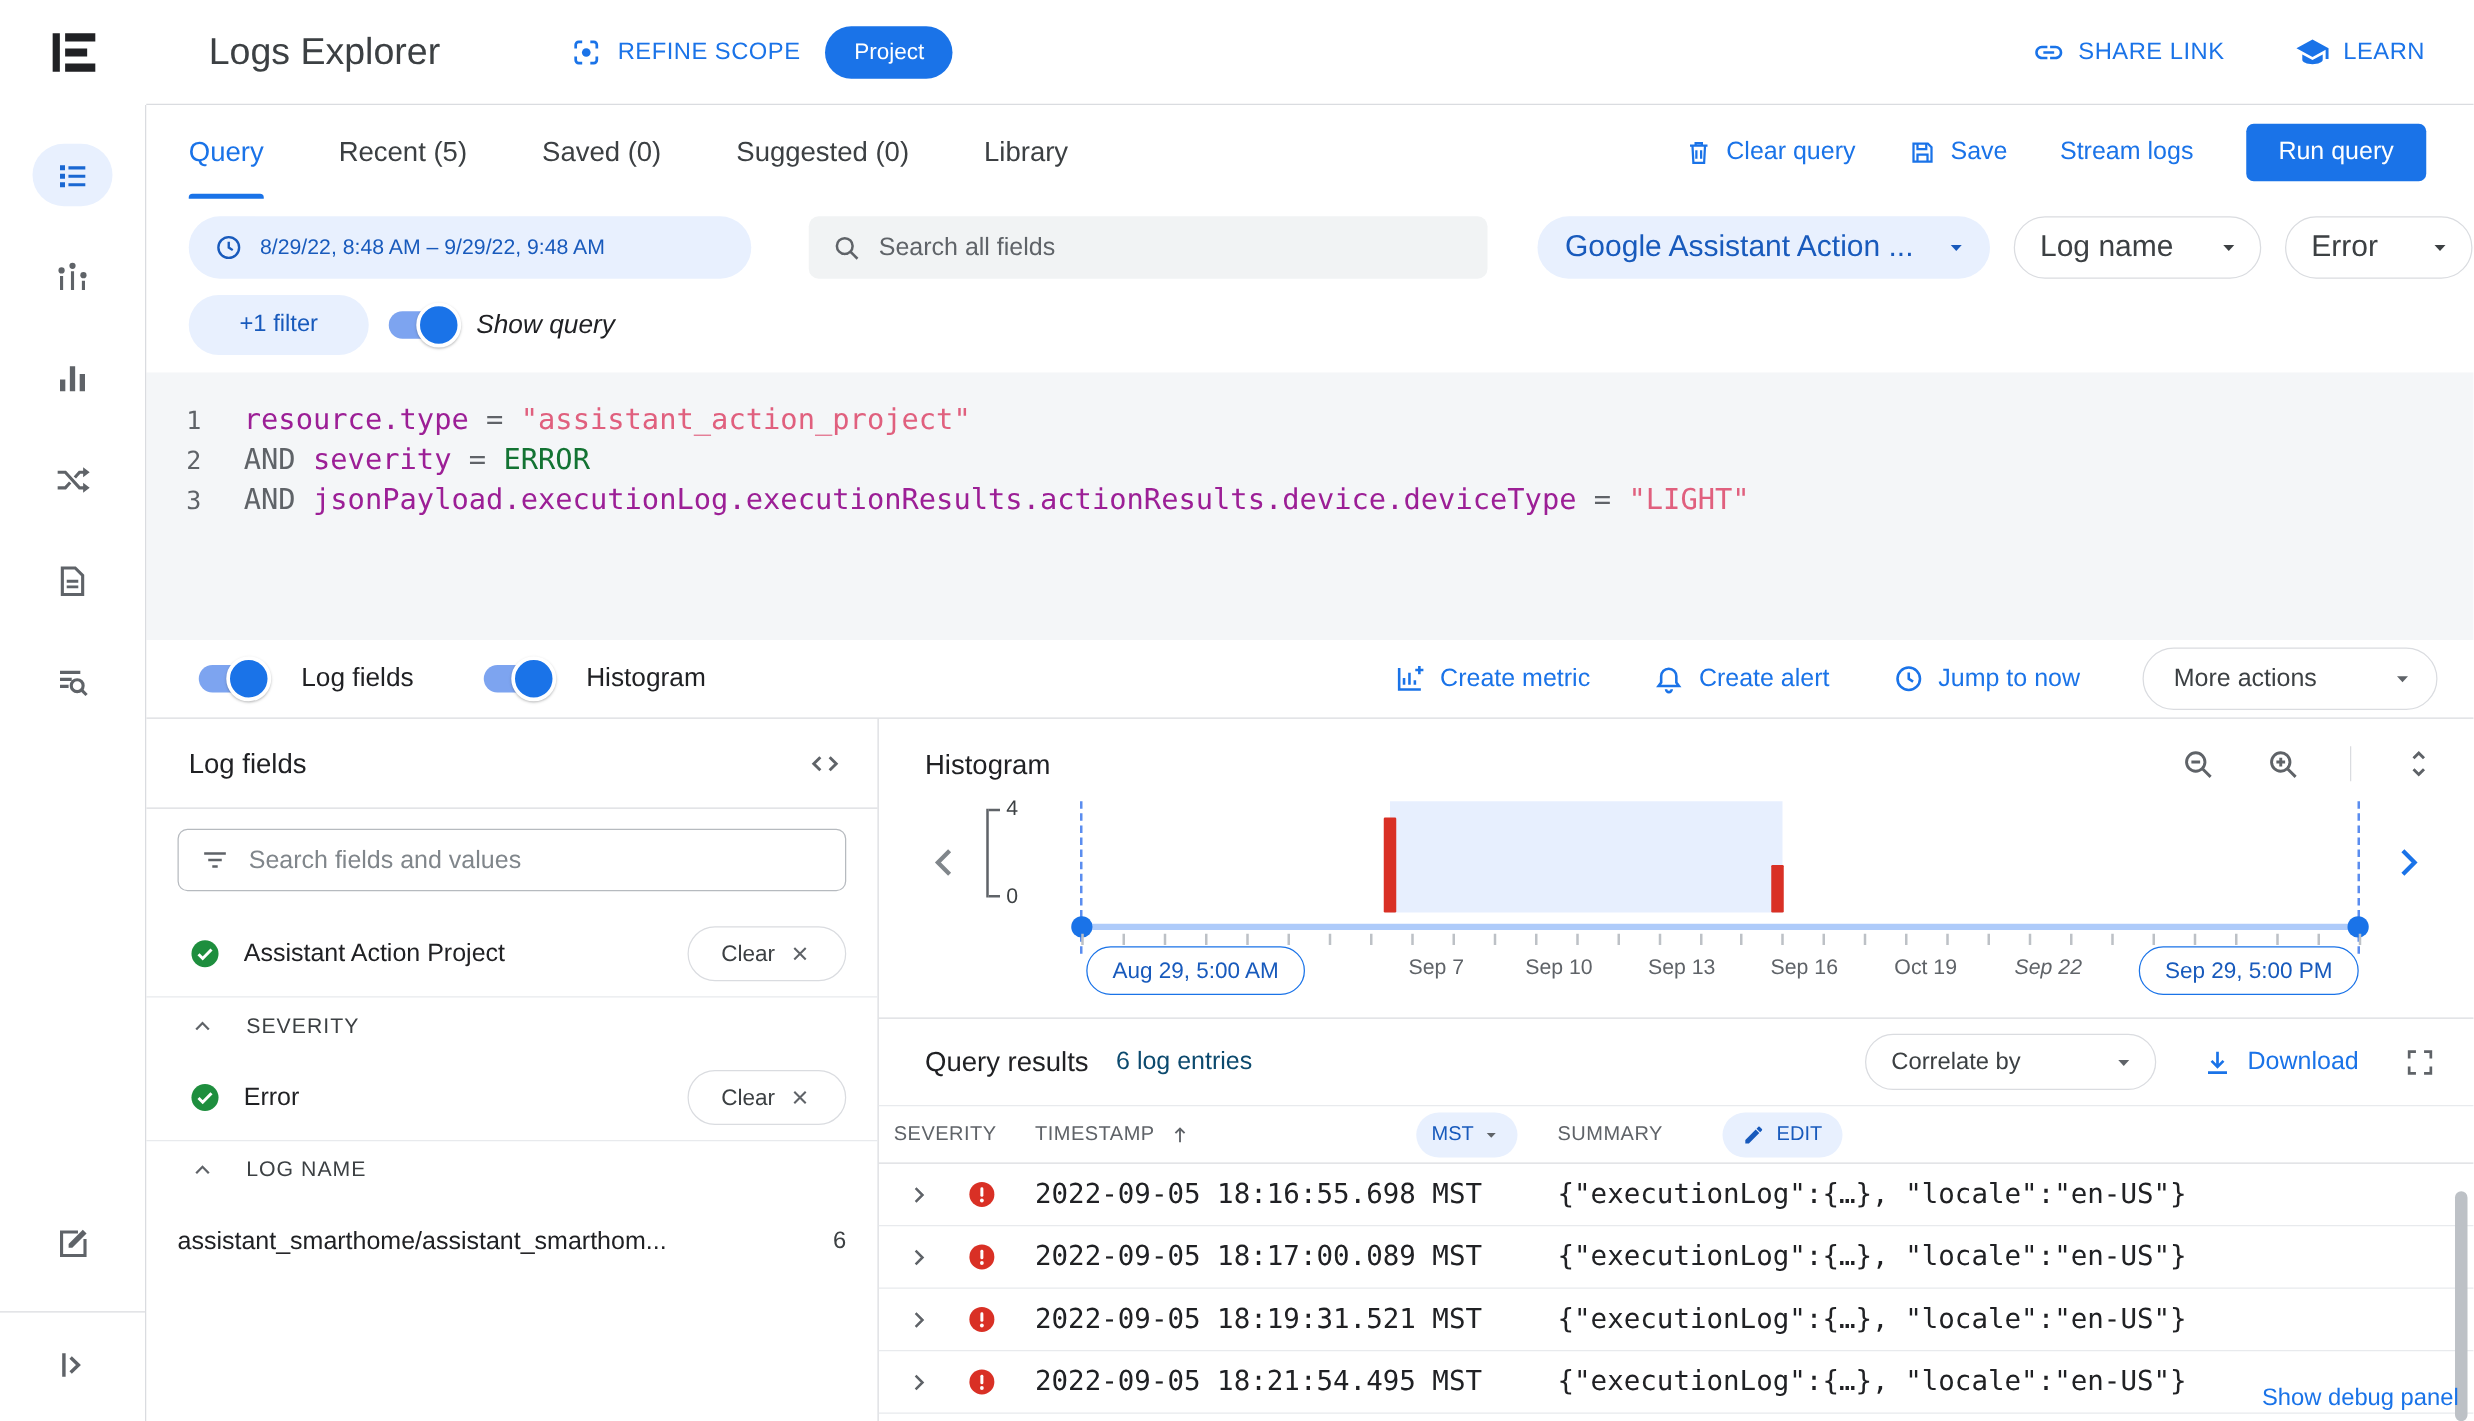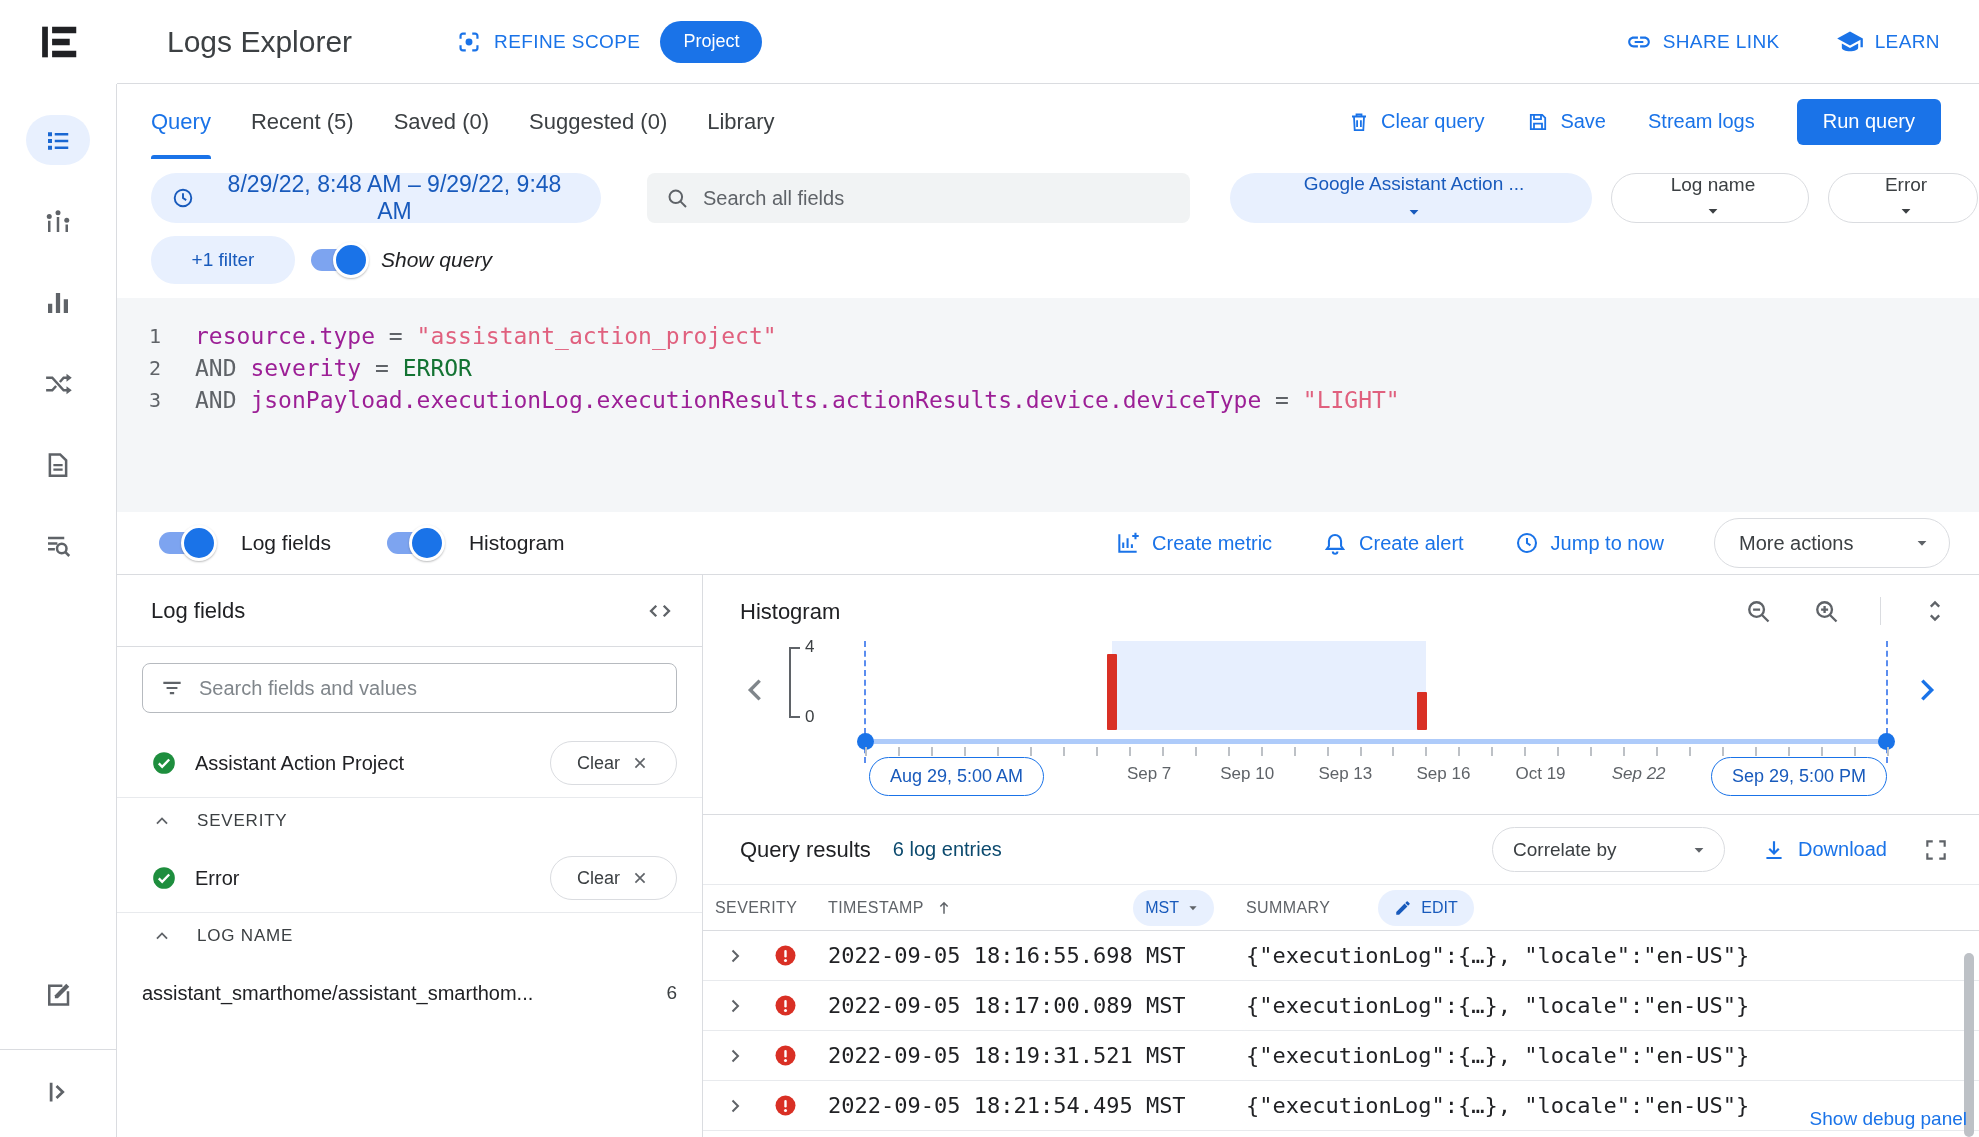--- a/index.html
+++ b/index.html
@@ -35,37 +35,37 @@
   .nav-item.active { color:#1967d2; }
   .nav-item.active::before { content:''; position:absolute; left:0; top:15px; width:64px; height:50px; border-radius:25px; background:#e8f0fe; }
   .sb-bottom { position:absolute; left:50%; transform:translateX(-50%); color:#5f6368; }
   .sb-b1 { top:896px; } .sb-b2 { top:993px; }
   .sb-divider { position:absolute; left:0; right:0; top:965px; height:1px; background:#dadce0; }
 
   
   .main { grid-row:2; grid-column:2; overflow:hidden; }
 
   .tabbar { height:75px; display:flex; align-items:stretch; padding:0 38px 0 34px; }
-  .tab-list { display:flex; gap:40px;justify-content:center; }
+  .tab-list { display:flex; gap:60px;justify-content:center; }
   .tab { position:relative; display:flex; align-items:center; font-size:22px; font-weight:500; color:#3c4043; }
   .tab.active { color:#1a73e8; }
   .tab.active::after { content:''; position:absolute; left:0; right:0; bottom:0; height:4px; background:#1a73e8; border-radius:3px 3px 0 0; }
   .tab-actions { margin-left:auto; display:flex; align-items:center; gap:42px; }
   .tab-actions .act { display:flex; align-items:center; gap:10px; color:#1a73e8; font-size:20px; font-weight:500; }
   .run-btn { height:46px; padding:0 26px; border-radius:6px; background:#1a73e8; color:#fff; font-size:20px; font-weight:500; }
 
   .filters { padding-top:14px; }
   .frow1 { display:flex; align-items:center; height:50px; }
   .pill-blue { background:#e8f0fe; color:#185abc; border-radius:25px; display:inline-flex; align-items:center; }
   .pill-out  { background:#fff; border:1px solid #dadce0; border-radius:25px; display:inline-flex; align-items:center; color:#3c4043; }
-  .time-pill { margin-left:34px; width:450px; height:50px; padding:4px 20px; gap:13px; font-size:23px; }
+  .time-pill { margin-left:34px; width:450px; height:50px; padding:4px 20px; gap:13px; font-size:17px; }
   .searchbox { margin-left:46px; width:543px; height:50px; background:#f1f3f4; border-radius:8px; display:flex; align-items:center; gap:14px; padding:0 18px; color:#5f6368; }
   .searchbox input { flex:1; border:none; outline:none; background:transparent; font-size:20px; color:#202124; font-family:inherit; }
   .searchbox input::placeholder { color:#5f6368; }
-  .dd { justify-content:space-between; font-size:19px; height:50px;flex-direction:column; }
+  .dd { justify-content:space-between; font-size:24px; height:50px; }
   .dd-resource { margin-left:40px; width:362px; padding:0 16px 0 22px; }
   .dd-logname  { margin-left:19px; width:198px; padding:0 14px 0 20px; }
   .dd-error    { margin-left:19px; width:150px; padding:0 14px 0 20px; }
   .dd .icw { color:inherit; }
   .pill-out.dd { color:#3c4043; }
   .frow2 { margin-top:13px; height:48px; display:flex; align-items:center; }
   .more-filters { margin-left:34px; width:144px; height:48px; justify-content:center; font-size:19px; border-radius:24px; }
   .tlabel { margin-left:18px; font-size:21px; color:#202124;font-style:italic; }
 
   .toggle { width:52px; height:24px; position:relative; flex-shrink:0; }

